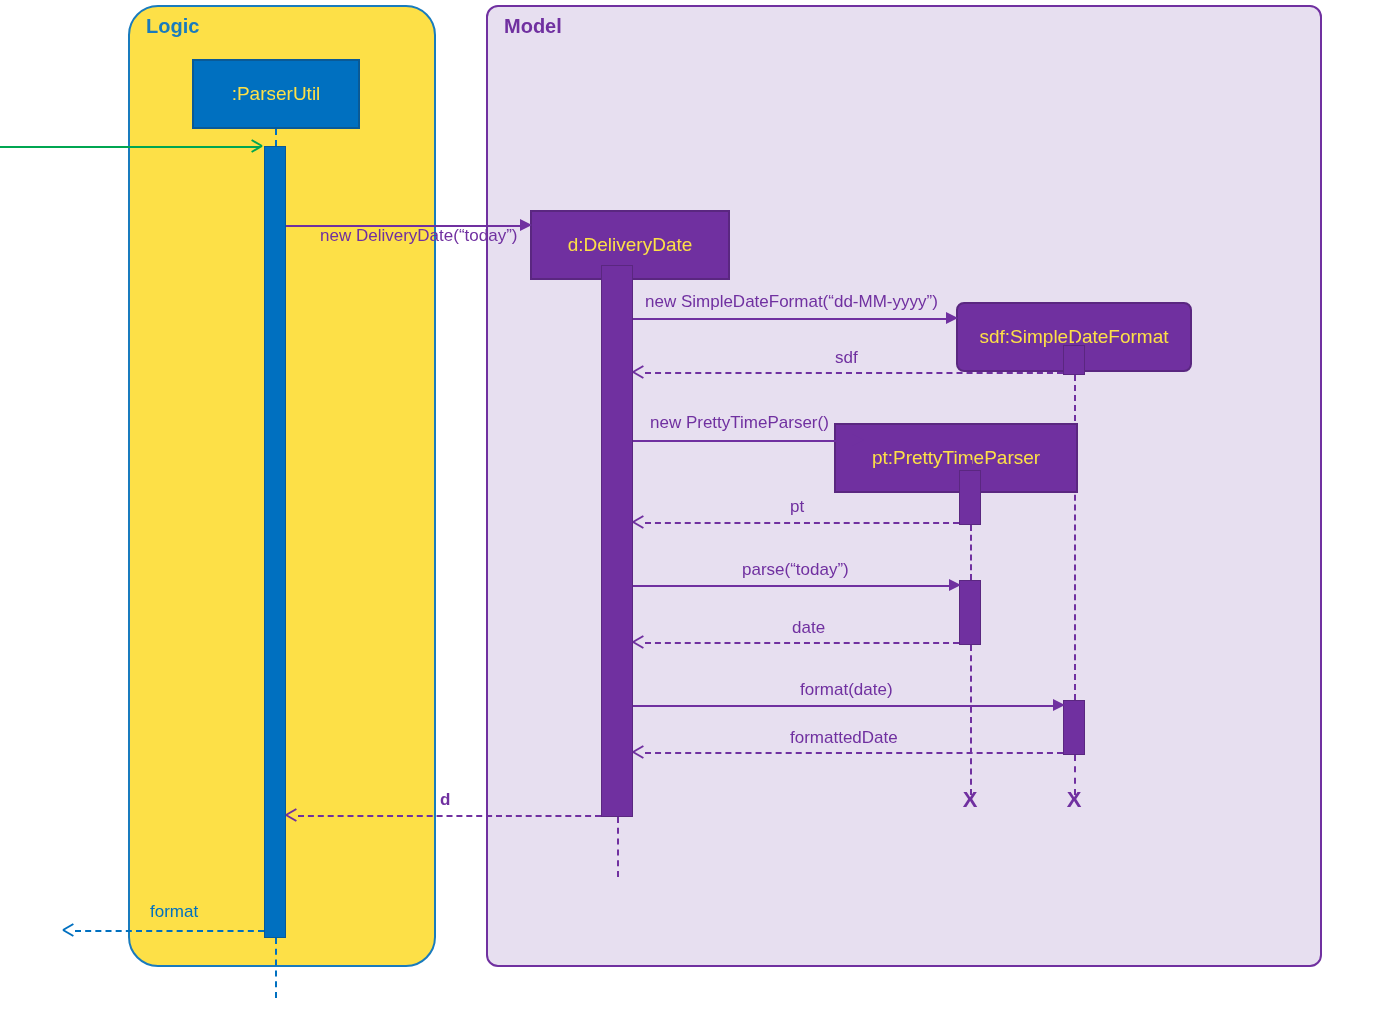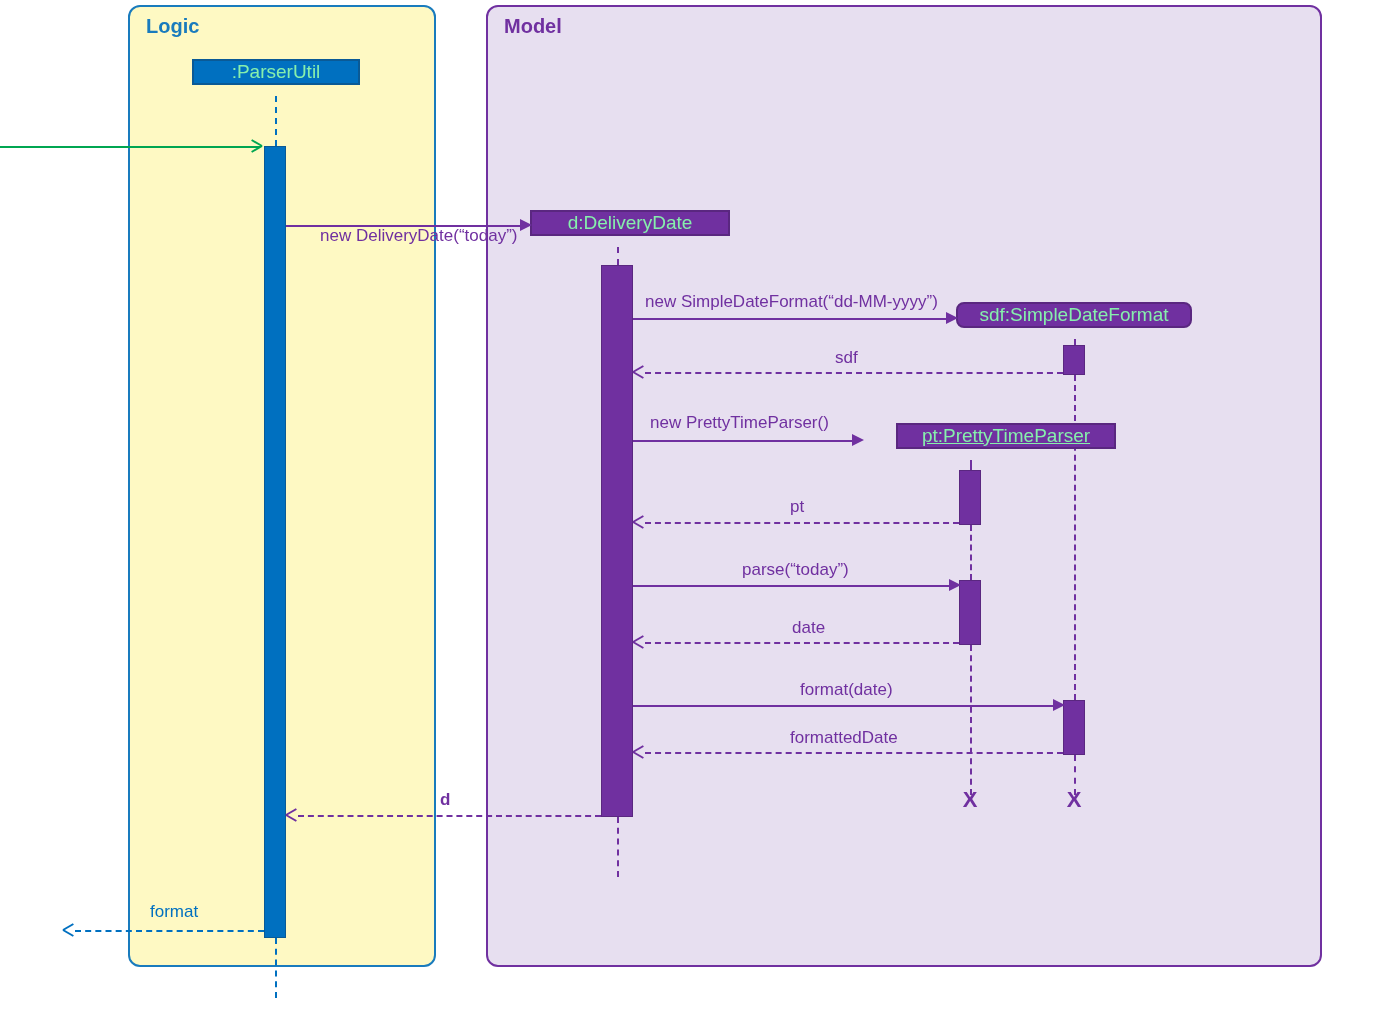--- a/index.html
+++ b/index.html
@@ -14,43 +14,44 @@
     height: 1015px;
   }
   .frame {
     position: absolute;
     border: 2px solid;
     border-radius: 12px;
     box-sizing: border-box;
   }
   .frame-logic {
     border-color: #197bbd;
-    background: #fef9c3;
+    background: #fde047;
+    border-radius: 30px;
   }
   .frame-model {
     border-color: #7030a0;
     background: #e7dff0;
     margin-left: 16px;
   }
   .frame-label {
     position: absolute;
     top: 8px;
     left: 16px;
     font-weight: 600;
     font-size: 20px;
   }
   .frame-logic .frame-label { color: #197bbd; }
   .frame-model .frame-label { color: #7030a0; }
 
   .participant {
     position: absolute;
-    color: #86efac;
+    color: #fde047;
     font-size: 19px;
     font-weight: 400;
-    padding: 0 14px;
+    padding: 22px 14px;
     white-space: nowrap;
     box-sizing: border-box;
     text-align: center;
   }
   .p-blue { background: #0070c0; border: 2px solid #0a5a96; }
   .p-purple { background: #7030a0; border: 2px solid #5a2780; }
 
   .lifeline {
     position: absolute;
     width: 0;
@@ -148,21 +149,21 @@
   <div class="lifeline ll-purple" style="left:617px; top:817px; height:60px;"></div>
 
   <div class="participant p-purple" style="left:956px; top:302px; width:236px;border-radius:8px;">sdf:SimpleDateFormat</div>
   <div class="lifeline ll-purple" style="left:1074px; top:339px; height:6px;"></div>
   <div class="activation act-purple" style="left:1063px; top:345px; width:22px; height:30px;"></div>
   <div class="lifeline ll-purple" style="left:1074px; top:375px; height:325px;"></div>
   <div class="activation act-purple" style="left:1063px; top:700px; width:22px; height:55px;"></div>
   <div class="lifeline ll-purple" style="left:1074px; top:755px; height:40px;"></div>
   <div class="destroy-x" style="left:1074px; top:800px;">X</div>
 
-  <div class="participant p-purple" style="left:896px; top:423px; width:220px;text-decoration:underline;">pt:PrettyTimeParser</div>
+  <div class="participant p-purple" style="left:834px; top:423px; width:244px;">pt:PrettyTimeParser</div>
   <div class="lifeline ll-purple" style="left:970px; top:460px; height:10px;"></div>
   <div class="activation act-purple" style="left:959px; top:470px; width:22px; height:55px;"></div>
   <div class="lifeline ll-purple" style="left:970px; top:525px; height:55px;"></div>
   <div class="activation act-purple" style="left:959px; top:580px; width:22px; height:65px;"></div>
   <div class="lifeline ll-purple" style="left:970px; top:645px; height:150px;"></div>
   <div class="destroy-x" style="left:970px; top:800px;">X</div>
 
   <div class="arrow solid c-green" style="left:0px; top:146px; width:260px;"></div>
   <div class="arrow-head ah-open ah-open-right c-green" style="left:250px; top:140px;"></div>
 

